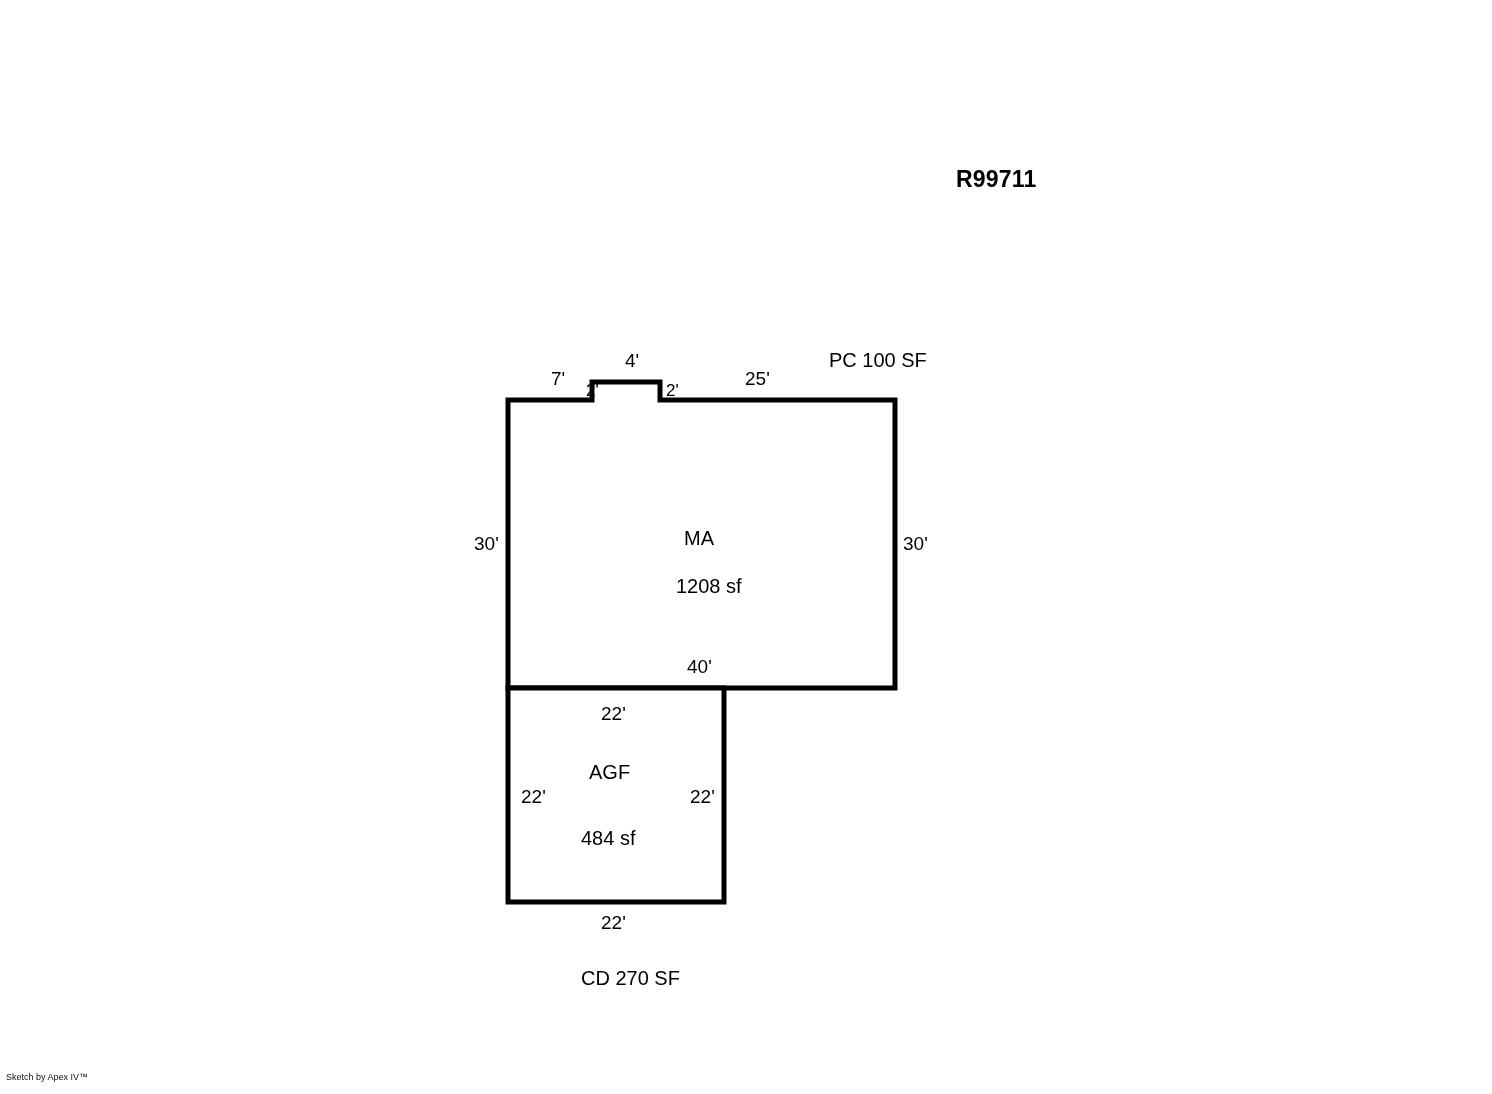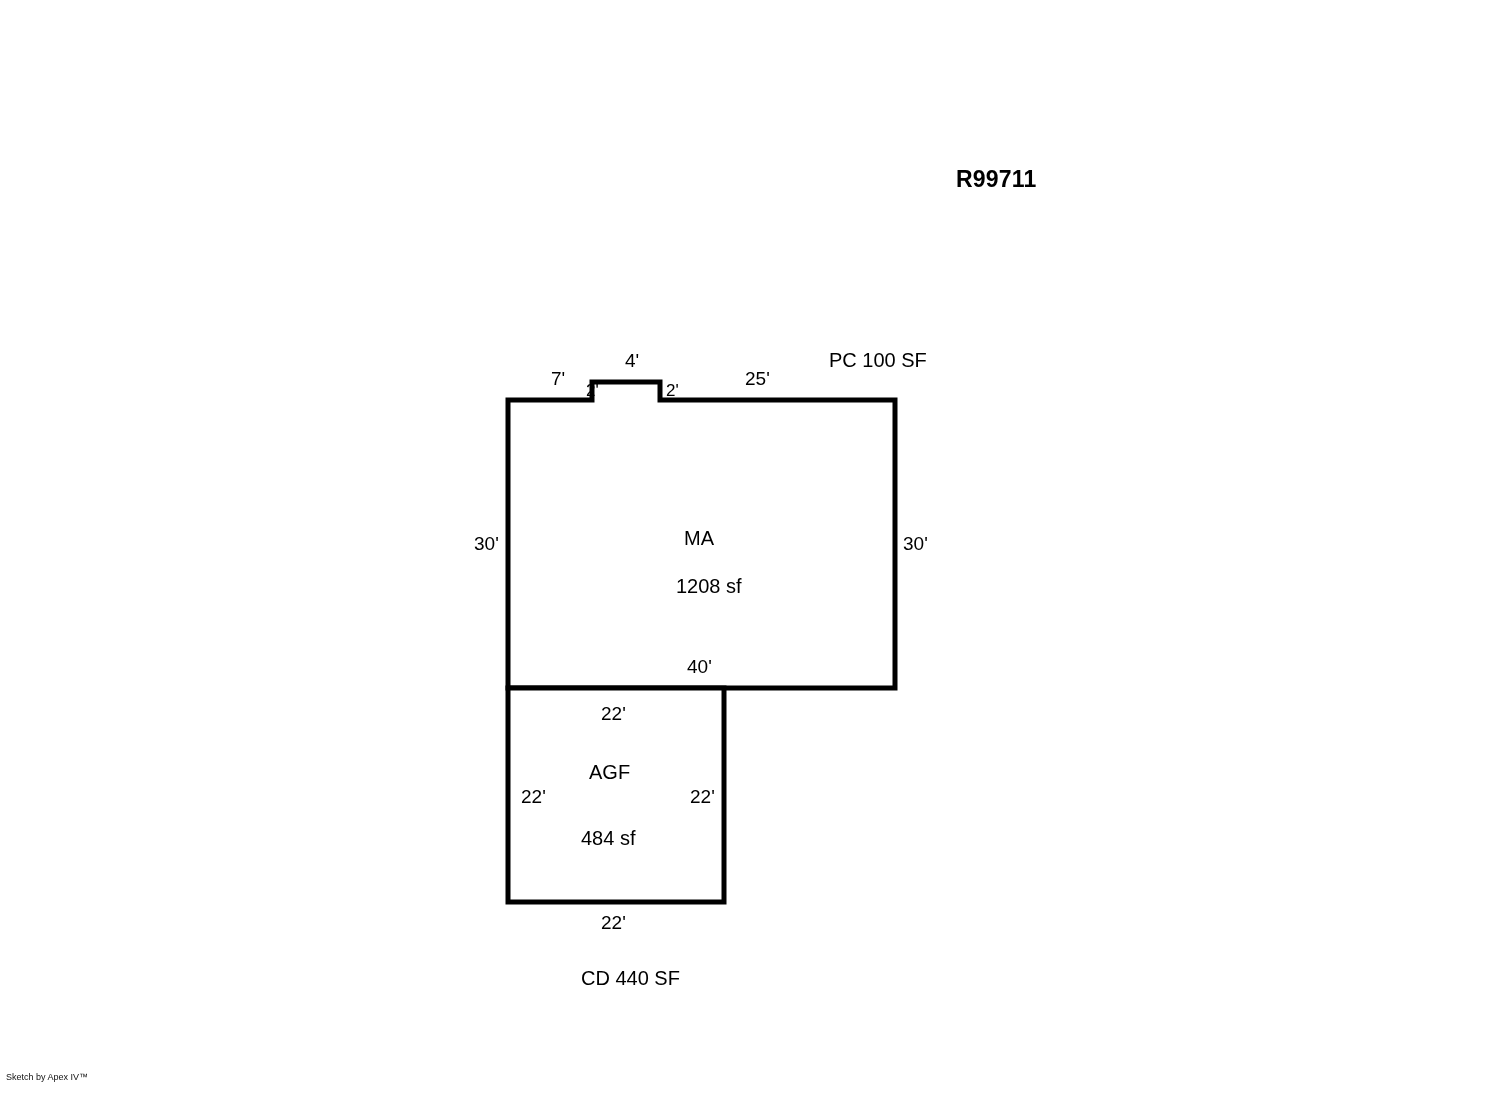--- a/index.html
+++ b/index.html
@@ -114,19 +114,19 @@
     <div class="lbl area-size" style="left:676px; top:575px;">1208 sf</div>
 
     <div class="lbl" style="left:601px; top:703px;">22'</div>
     <div class="lbl" style="left:521px; top:786px;">22'</div>
     <div class="lbl" style="left:690px; top:786px;">22'</div>
     <div class="lbl" style="left:601px; top:912px;">22'</div>
 
     <div class="lbl area-name" style="left:589px; top:761px;">AGF</div>
     <div class="lbl area-size" style="left:581px; top:827px;">484 sf</div>
 
-    <div class="lbl big" style="left:581px; top:967px;">CD  440 SF</div>
+    <div class="lbl big" style="left:581px; top:967px;">CD  270 SF</div>
 
   </div>
 
   <div class="credit">Sketch by Apex IV™</div>
 
 </div>
 
 </body></html>

